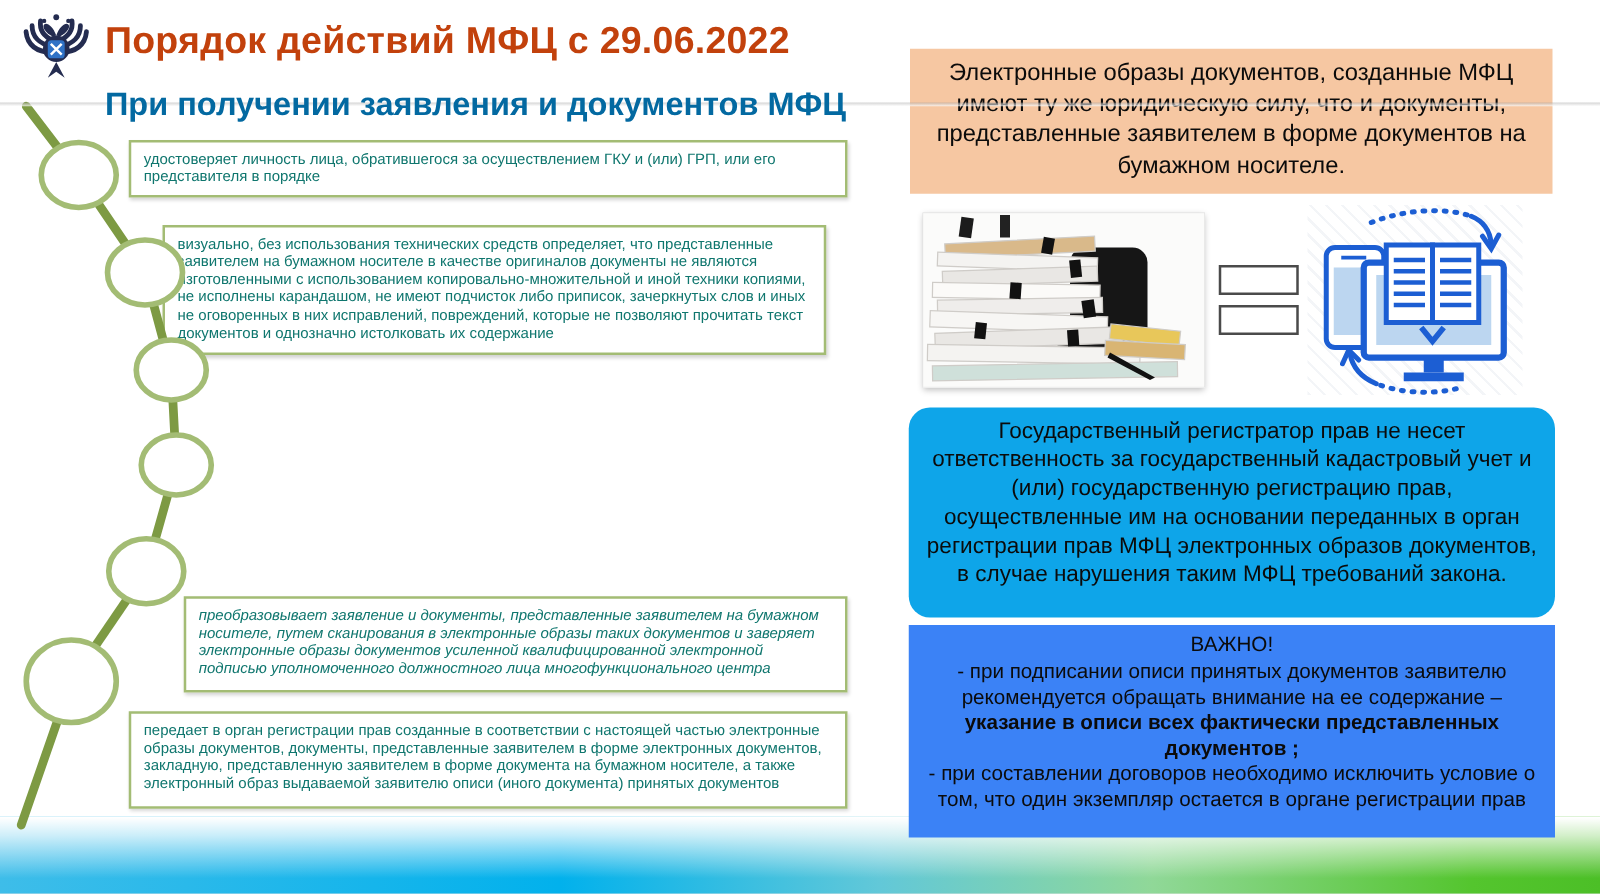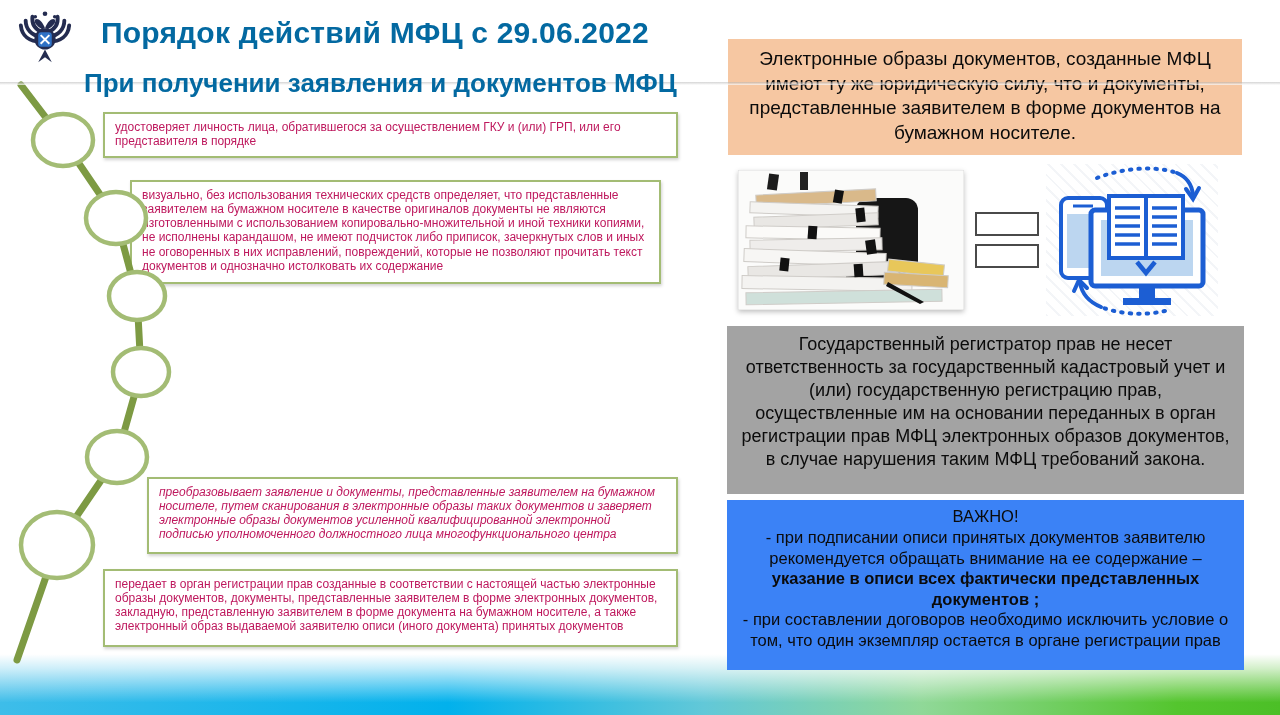--- a/index.html
+++ b/index.html
@@ -1,41 +1,41 @@
 <!DOCTYPE html>
 <html lang="ru"><head>
 <meta charset="utf-8">
 <style>
   html,body{margin:0;padding:0;}
   body{font-family:"Liberation Sans", sans-serif; background:#888;}
   .slide{position:relative; width:1280px; height:715px; background:#ffffff; overflow:hidden; margin:0 auto;}
 
   
   .logo{position:absolute; left:16px; top:8px; width:58px; height:58px;}
-  .slide-title{position:absolute; left:101px; top:16px; margin:0; font-size:30px; font-weight:bold; color:#0369a1; letter-spacing:.2px; z-index:3;}
+  .slide-title{position:absolute; left:84px; top:16px; margin:0; font-size:30px; font-weight:bold; color:#c2410c; letter-spacing:.2px; z-index:3;}
   .header-rule{position:absolute; left:0; top:82px; width:100%; height:3px; z-index:4;
     background:linear-gradient(180deg, rgba(160,160,160,.45), rgba(255,255,255,.75)); pointer-events:none;}
 
   
   .left-heading{position:absolute; left:84px; top:68px; margin:0; font-size:26px; font-weight:bold; color:#0369a1; z-index:5;}
   .step-box{position:absolute; background:#fff; border:2px solid #a3bc74; box-shadow:1px 2px 3px rgba(0,0,0,.18); z-index:2; overflow:hidden;}
-  .step-box p{margin:0; padding:6px 10px; font-size:12px; line-height:1.18; color:#be185d;}
+  .step-box p{margin:0; padding:6px 10px; font-size:12px; line-height:1.18; color:#0f766e;}
   .sb1{left:103px; top:112px; width:571px; height:42px;}
   .sb2{left:130px; top:180px; width:527px; height:100px;}
   .sb3{left:147px; top:305px; width:527px; height:47px;}
   .sb4{left:147px; top:391px; width:527px; height:51px;}
   .sb5{left:147px; top:477px; width:527px; height:73px;font-style:italic;}
   .sb6{left:103px; top:569px; width:571px; height:74px;}
   .flow{position:absolute; left:0; top:80px; width:180px; height:600px; z-index:3; pointer-events:none;}
 
   
   .note{position:absolute; z-index:2; box-sizing:border-box; text-align:center; color:#0b0b0b;}
   .note p{margin:0;}
   .note-orange{left:728px; top:39px; width:514px; height:116px; background:#f6c7a2; padding:8px 10px; font-size:19px; line-height:1.3;}
-  .note-blue{left:727px; top:326px; width:517px; height:168px; background:#a3a3a3; padding:7px 12px; font-size:18px; line-height:1.28;}
+  .note-blue{left:727px; top:326px; width:517px; height:168px; background:#0ea5e9; padding:7px 12px; font-size:18px; line-height:1.28;border-radius:17px;}
   .note-pink{left:727px; top:500px; width:517px; height:170px; background:#3b82f6; padding:6px 12px; font-size:16.5px; line-height:1.24;}
   .note-pink .imp-title{margin-bottom:1px;}
   .note-pink strong{font-weight:bold;}
 
   .illus-photo{position:absolute; left:738px; top:170px; width:226px; height:140px; z-index:2;
     box-shadow:0 2px 5px rgba(0,0,0,.25);}
   .equals-sign{position:absolute; left:975px; top:212px; z-index:2;}
   .equals-sign .bar{display:block; width:60px; height:20px; background:#fff; border:2px solid #4a4a4a; margin-bottom:8px;}
   .illus-icon{position:absolute; left:1046px; top:164px; width:172px; height:152px; z-index:2;
     background:repeating-linear-gradient(45deg, rgba(190,200,215,.18) 0 2px, rgba(255,255,255,0) 2px 9px);}

